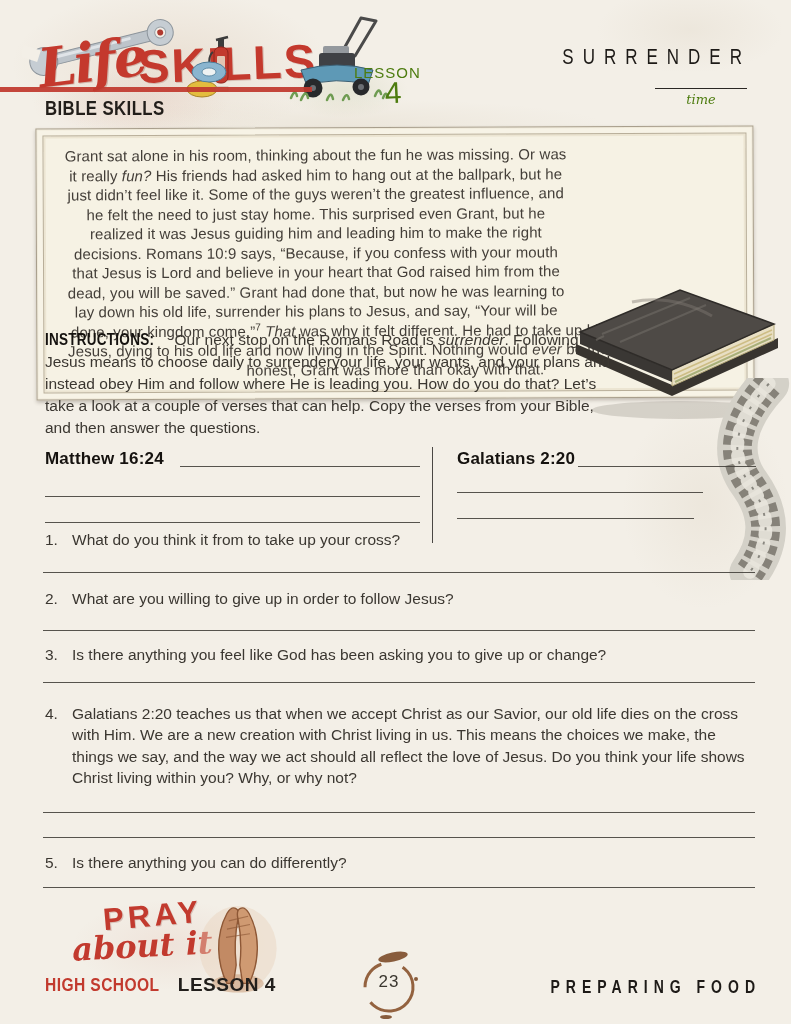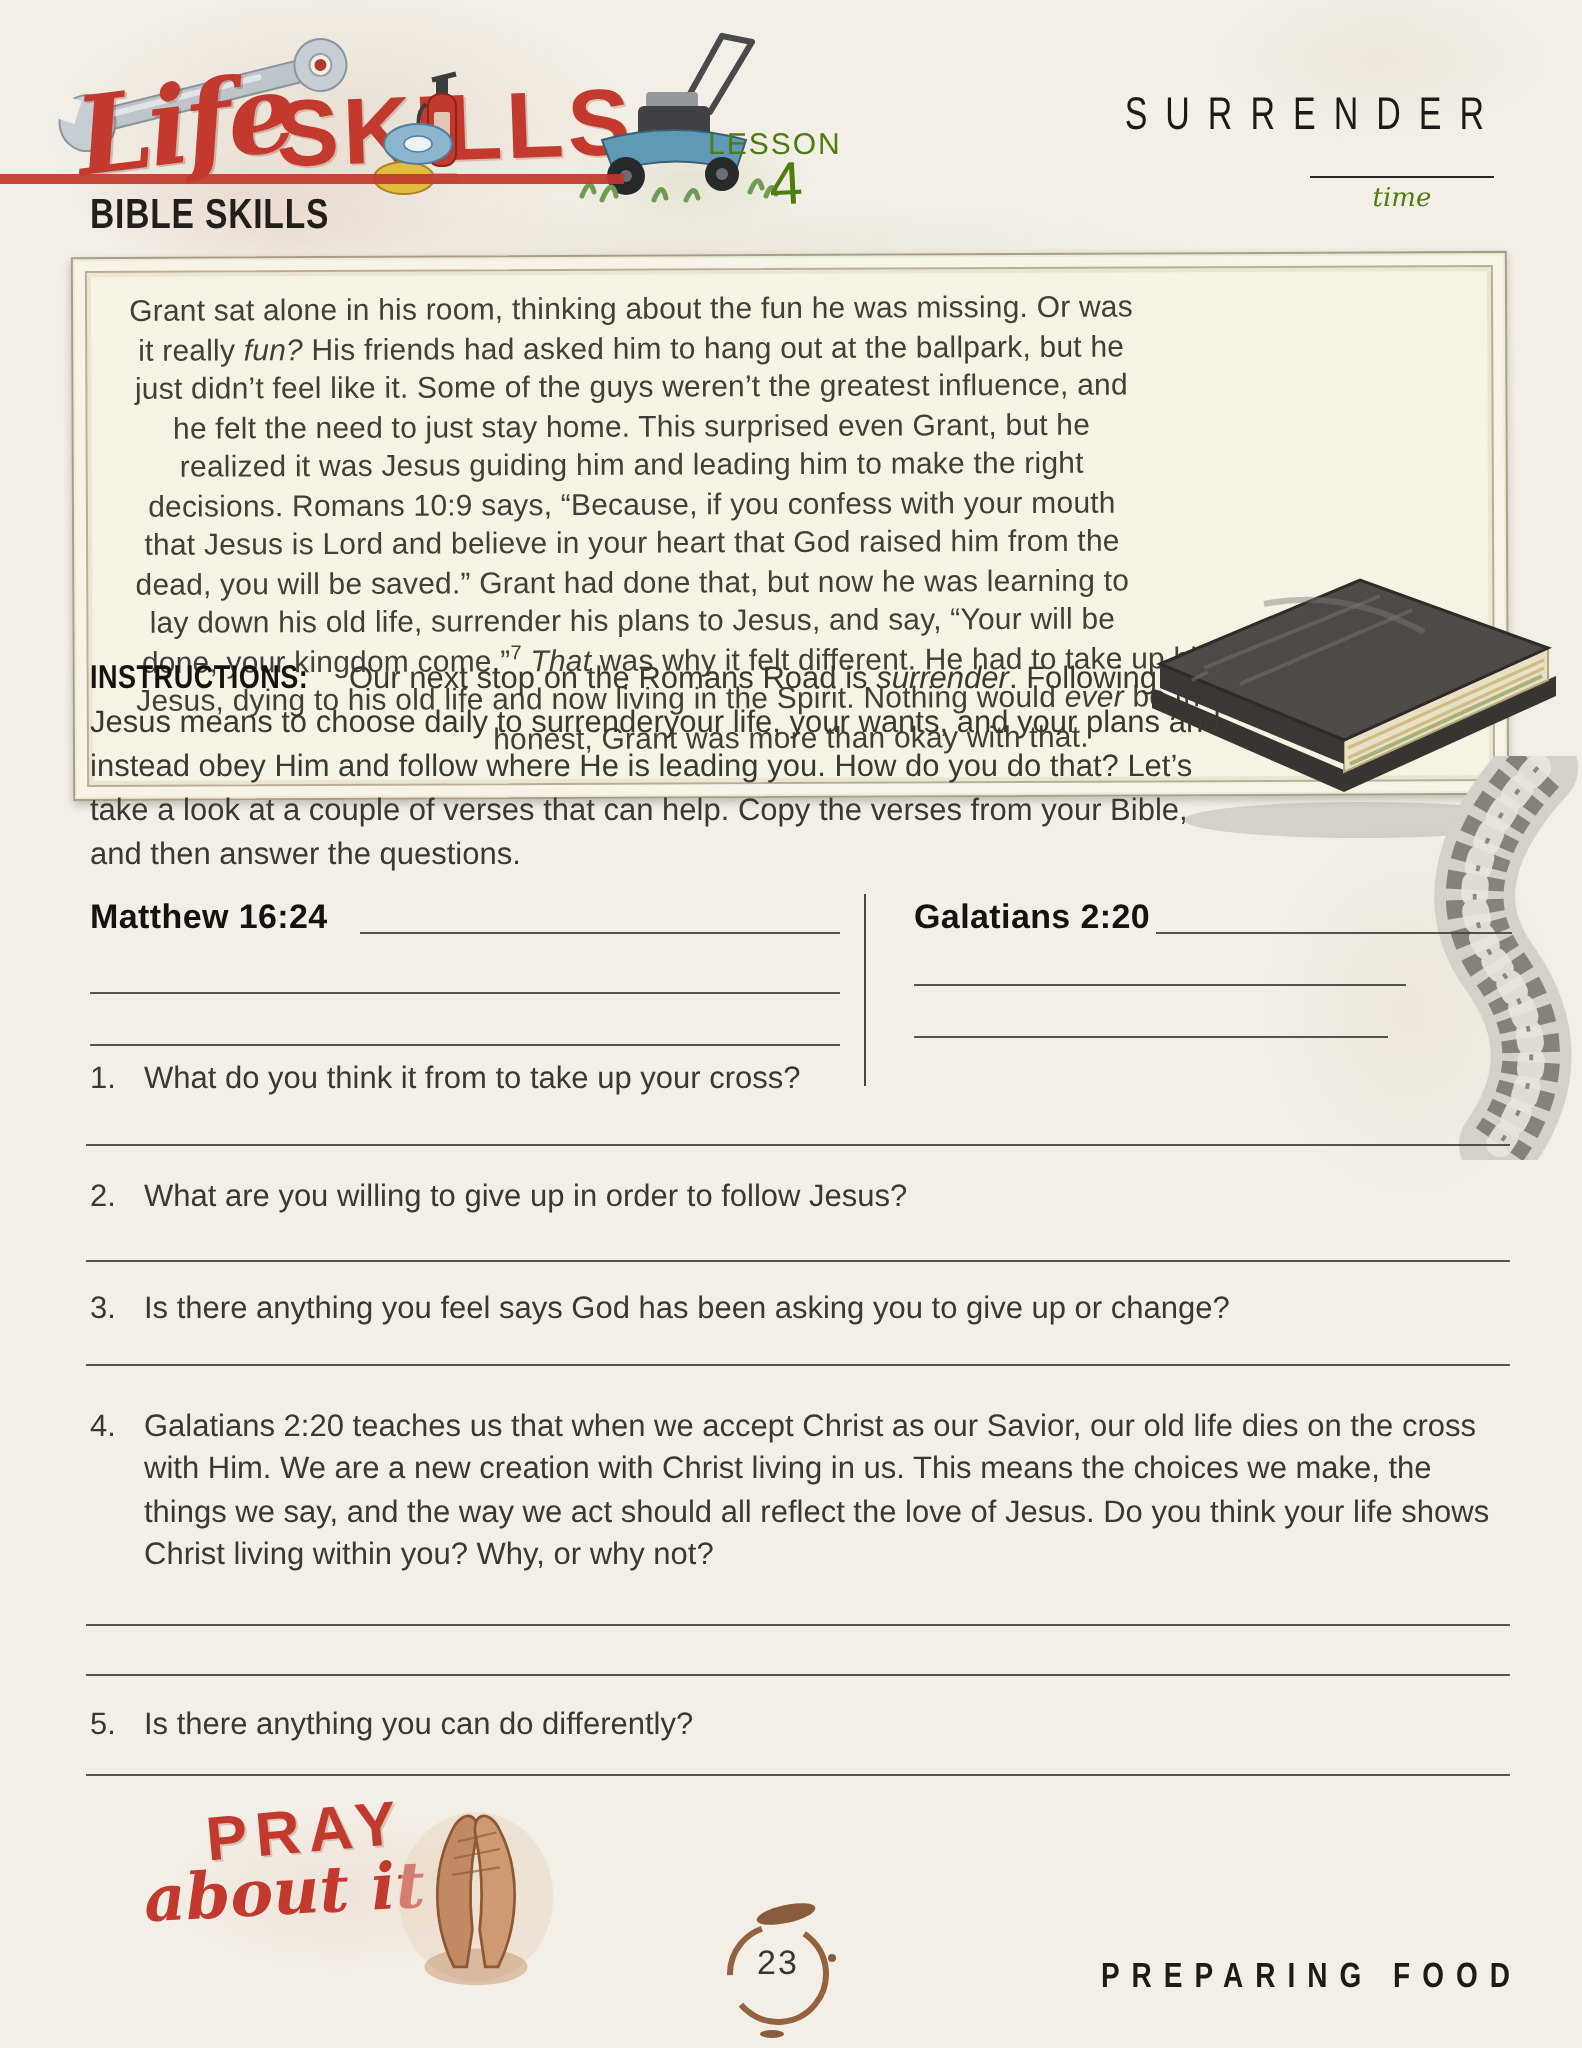--- a/index.html
+++ b/index.html
@@ -285,21 +285,21 @@
   <div class="wline" style="left:43px;top:572px;width:712px;"></div>
 
   <div class="q" style="top:588px;">
     <span class="qnum">2.</span>
     <span class="qtext">What are you willing to give up in order to follow Jesus?</span>
   </div>
   <div class="wline" style="left:43px;top:630px;width:712px;"></div>
 
   <div class="q" style="top:644px;">
     <span class="qnum">3.</span>
-    <span class="qtext">Is there anything you feel says God has been asking you to give up or change?</span>
+    <span class="qtext">Is there anything you feel like God has been asking you to give up or change?</span>
   </div>
   <div class="wline" style="left:43px;top:682px;width:712px;"></div>
 
   <div class="q" style="top:703px;">
     <span class="qnum">4.</span>
     <span class="qtext">Galatians 2:20 teaches us that when we accept Christ as our Savior, our old life dies on the cross with Him. We are a new creation with Christ living in us. This means the choices we make, the things we say, and the way we act should all reflect the love of Jesus. Do you think your life shows Christ living within you? Why, or why not?</span>
   </div>
   <div class="wline" style="left:43px;top:812px;width:712px;"></div>
   <div class="wline" style="left:43px;top:837px;width:712px;"></div>
 
@@ -314,20 +314,24 @@
 
   <svg class="hands-ill" viewBox="0 0 100 110">
     <ellipse cx="50" cy="62" rx="42" ry="46" fill="#e8d2bd" opacity=".45"></ellipse>
     <ellipse cx="50" cy="100" rx="28" ry="10" fill="#b97f52" opacity=".4"></ellipse>
     <path d="M38,100 C27,78 25,48 38,24 C44,14 53,17 50,30 C47,45 46,62 48,80 L45,100 Z" fill="#c28a64" stroke="#8e5836" stroke-width="1.5"></path>
     <path d="M62,100 C73,78 75,48 62,24 C56,14 47,17 50,30 C53,45 54,62 52,80 L55,100 Z" fill="#cf9a72" stroke="#8e5836" stroke-width="1.5"></path>
     <path d="M40,32 L61,27 M38,41 L63,36 M37,50 L63,46" fill="none" stroke="#8e5836" stroke-width="1.2" opacity=".65"></path>
   </svg>
 
 
+  <div class="footer-left">
+    <span class="hs">HIGH SCHOOL</span>
+    <span class="ls">LESSON 4</span>
+  </div>
 
   <svg class="stain" viewBox="0 0 74 74">
     <g opacity=".8">
       <circle cx="37" cy="39" r="24" fill="none" stroke="#7c3f16" stroke-width="3" stroke-dasharray="42 16 30 22" transform="rotate(40 37 39)"></circle>
       <ellipse cx="41" cy="9" rx="15" ry="4.5" fill="#6e3812" transform="rotate(-12 41 9)"></ellipse>
       <circle cx="64" cy="31" r="2" fill="#6e3812"></circle>
       <ellipse cx="34" cy="69" rx="6" ry="2" fill="#6e3812"></ellipse>
     </g>
   </svg>
   <div class="page-number">23</div>

